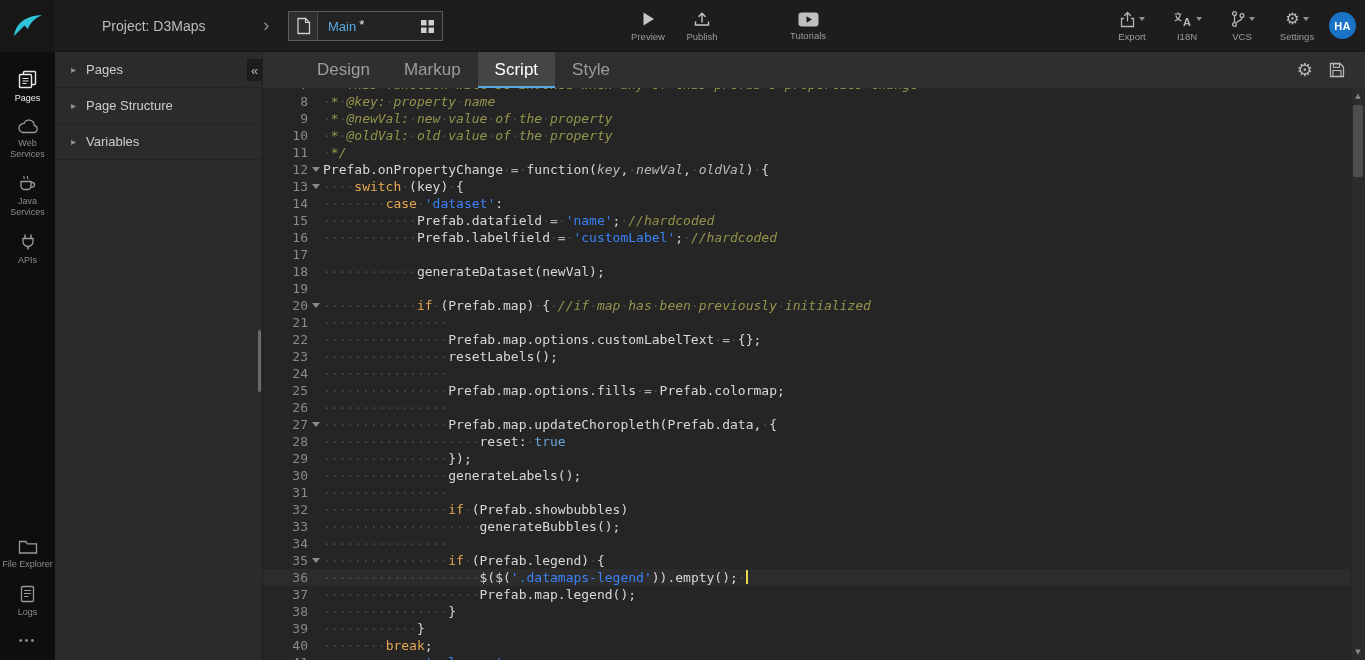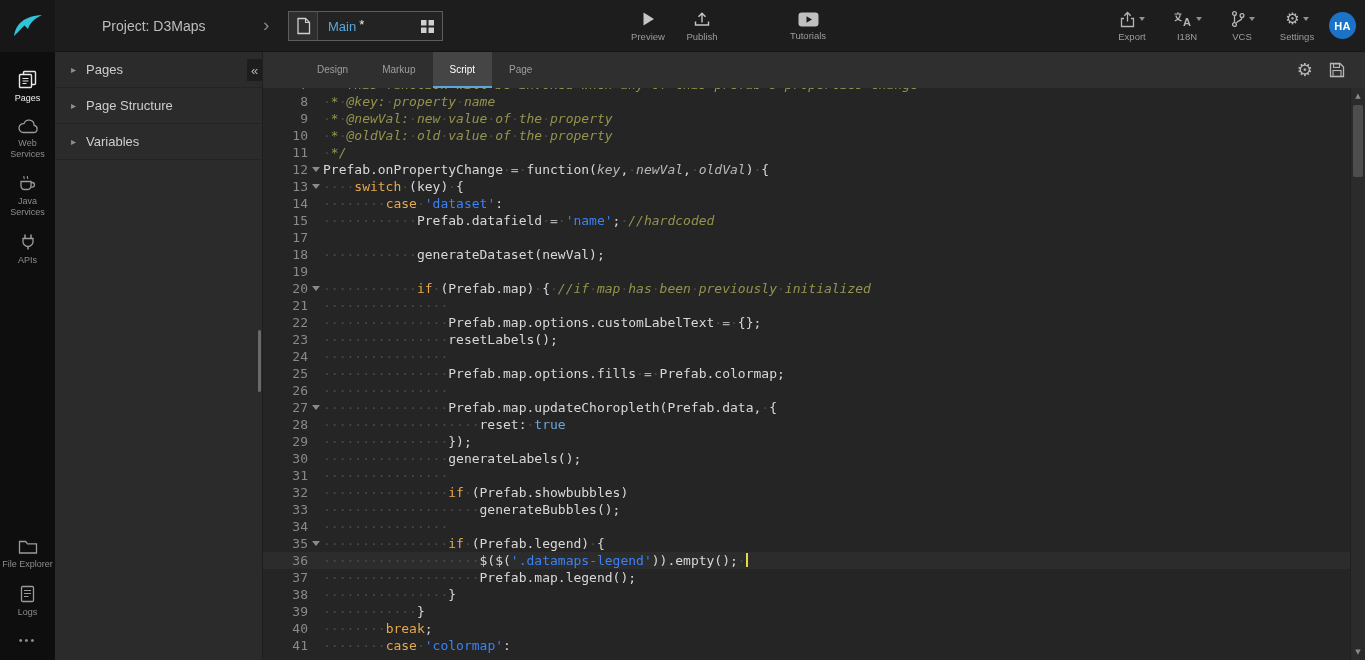--- a/index.html
+++ b/index.html
@@ -43,21 +43,21 @@
   
   .panel{width:208px;flex:0 0 208px;background:#2b2b2b;position:relative;border-right:1px solid #1f1f1f;box-sizing:border-box;}
   .panel-row{height:36px;display:flex;align-items:center;padding-left:16px;border-bottom:1px solid #242424;color:#cdcdcd;font-size:13px;position:relative;cursor:pointer;box-sizing:border-box;}
   .panel-row .arrow{color:#8f8f8f;font-size:10px;margin-right:10px;font-family:"DejaVu Sans",sans-serif;}
   .collapse{position:absolute;right:0;top:7px;width:15px;height:22px;background:#1d1d1d;color:#b5b5b5;display:flex;align-items:center;justify-content:center;font-size:13px;cursor:pointer;}
   .panel-scroll-thumb{position:absolute;right:1px;top:278px;width:3px;height:62px;background:#6a6a6a;border-radius:2px;}
 
   
   .main{flex:1;display:flex;flex-direction:column;min-width:0;background:#252526;}
   .tabbar{height:36px;flex:0 0 36px;background:#2f2f2f;display:flex;align-items:stretch;padding-left:37px;box-sizing:border-box;}
-  .tab{padding:0 17px;line-height:36px;color:#9d9d9d;font-size:10px;cursor:pointer;}
+  .tab{padding:0 17px;line-height:36px;color:#9d9d9d;font-size:17px;cursor:pointer;}
   .tab.active{background:#454545;color:#ffffff;box-shadow:inset 0 -2px 0 var(--accent,#57a7e0);}
   .tab-actions{margin-left:auto;display:flex;align-items:center;gap:16px;padding-right:20px;}
   .tab-actions .icn{cursor:pointer;}
 
   
   .editor{flex:1;position:relative;overflow:hidden;background:#252526;}
   .code-lines{margin-top:-12px;font-family:"DejaVu Sans Mono",monospace;font-size:13px;}
   .cl{height:17px;line-height:17px;display:flex;white-space:pre;}
   .cl.active-line{background:rgba(255,255,255,0.035);}
   .ln{flex:0 0 45px;text-align:right;color:#8a8a8a;}
@@ -288,21 +288,21 @@
         </div>
       <div class="panel-scroll-thumb"></div>
     </aside>
 
     <main class="main">
       <div class="tabbar">
         <div class="tabs" style="display:flex">
             <div class="tab">Design</div>
             <div class="tab">Markup</div>
             <div class="tab active">Script</div>
-            <div class="tab">Page</div>
+            <div class="tab">Style</div>
           </div>
         <div class="tab-actions">
           <span class="icn">
               <span class="gear-glyph" style="font-size:18px;">⚙</span>
             </span>
           <span class="icn">
             <svg width="16" height="16" viewBox="0 0 16 16">
                 <path d="M1.5 1.5 H11 L14.5 5 V14.5 H1.5 Z" fill="none" stroke="#b8b8b8" stroke-width="1.3"></path>
                 <rect x="4.5" y="1.8" width="6" height="3.6" fill="none" stroke="#b8b8b8" stroke-width="1.1"></rect>
                 <rect x="4" y="8.5" width="8" height="6" fill="none" stroke="#b8b8b8" stroke-width="1.1"></rect>
@@ -315,20 +315,21 @@
         <div class="code-lines">
             <div class="cl"><span class="ln">7</span><span class="fold"></span><span class="ct"><span class="ws">·</span><span class="tk-c">*</span><span class="ws">·</span><span class="tk-c">This</span><span class="ws">·</span><span class="tk-c">function</span><span class="ws">·</span><span class="tk-c">will</span><span class="ws">·</span><span class="tk-c">be</span><span class="ws">·</span><span class="tk-c">invoked</span><span class="ws">·</span><span class="tk-c">when</span><span class="ws">·</span><span class="tk-c">any</span><span class="ws">·</span><span class="tk-c">of</span><span class="ws">·</span><span class="tk-c">this</span><span class="ws">·</span><span class="tk-c">prefab's</span><span class="ws">·</span><span class="tk-c">properties</span><span class="ws">·</span><span class="tk-c">change</span></span></div>
             <div class="cl"><span class="ln">8</span><span class="fold"></span><span class="ct"><span class="ws">·</span><span class="tk-c">*</span><span class="ws">·</span><span class="tk-c">@key:</span><span class="ws">·</span><span class="tk-c">property</span><span class="ws">·</span><span class="tk-c">name</span></span></div>
             <div class="cl"><span class="ln">9</span><span class="fold"></span><span class="ct"><span class="ws">·</span><span class="tk-c">*</span><span class="ws">·</span><span class="tk-c">@newVal:</span><span class="ws">·</span><span class="tk-c">new</span><span class="ws">·</span><span class="tk-c">value</span><span class="ws">·</span><span class="tk-c">of</span><span class="ws">·</span><span class="tk-c">the</span><span class="ws">·</span><span class="tk-c">property</span></span></div>
             <div class="cl"><span class="ln">10</span><span class="fold"></span><span class="ct"><span class="ws">·</span><span class="tk-c">*</span><span class="ws">·</span><span class="tk-c">@oldVal:</span><span class="ws">·</span><span class="tk-c">old</span><span class="ws">·</span><span class="tk-c">value</span><span class="ws">·</span><span class="tk-c">of</span><span class="ws">·</span><span class="tk-c">the</span><span class="ws">·</span><span class="tk-c">property</span></span></div>
             <div class="cl"><span class="ln">11</span><span class="fold"></span><span class="ct"><span class="ws">·</span><span class="tk-c">*/</span></span></div>
             <div class="cl"><span class="ln">12</span><span class="fold"><span class="tri"></span></span><span class="ct"><span class="tk-d">Prefab.onPropertyChange</span><span class="ws">·</span><span class="tk-o">=</span><span class="ws">·</span><span class="tk-d">function(</span><span class="tk-p">key</span><span class="tk-d">,</span><span class="ws">·</span><span class="tk-p">newVal</span><span class="tk-d">,</span><span class="ws">·</span><span class="tk-p">oldVal</span><span class="tk-d">)</span><span class="ws">·</span><span class="tk-d">{</span></span></div>
             <div class="cl"><span class="ln">13</span><span class="fold"><span class="tri"></span></span><span class="ct"><span class="ws">····</span><span class="tk-k">switch</span><span class="ws">·</span><span class="tk-d">(key)</span><span class="ws">·</span><span class="tk-d">{</span></span></div>
             <div class="cl"><span class="ln">14</span><span class="fold"></span><span class="ct"><span class="ws">········</span><span class="tk-k">case</span><span class="ws">·</span><span class="tk-s">'dataset'</span><span class="tk-d">:</span></span></div>
             <div class="cl"><span class="ln">15</span><span class="fold"></span><span class="ct"><span class="ws">············</span><span class="tk-d">Prefab.datafield</span><span class="ws">·</span><span class="tk-o">=</span><span class="ws">·</span><span class="tk-s">'name'</span><span class="tk-d">;</span><span class="ws">·</span><span class="tk-c">//hardcoded</span></span></div>
+            <div class="cl"><span class="ln">16</span><span class="fold"></span><span class="ct"><span class="ws">············</span><span class="tk-d">Prefab.labelfield</span><span class="ws">·</span><span class="tk-o">=</span><span class="ws">·</span><span class="tk-s">'customLabel'</span><span class="tk-d">;</span><span class="ws">·</span><span class="tk-c">//hardcoded</span></span></div>
             <div class="cl"><span class="ln">17</span><span class="fold"></span><span class="ct"></span></div>
             <div class="cl"><span class="ln">18</span><span class="fold"></span><span class="ct"><span class="ws">············</span><span class="tk-d">generateDataset(newVal);</span></span></div>
             <div class="cl"><span class="ln">19</span><span class="fold"></span><span class="ct"></span></div>
             <div class="cl"><span class="ln">20</span><span class="fold"><span class="tri"></span></span><span class="ct"><span class="ws">············</span><span class="tk-k">if</span><span class="ws">·</span><span class="tk-d">(Prefab.map)</span><span class="ws">·</span><span class="tk-d">{</span><span class="ws">·</span><span class="tk-c">//if</span><span class="ws">·</span><span class="tk-c">map</span><span class="ws">·</span><span class="tk-c">has</span><span class="ws">·</span><span class="tk-c">been</span><span class="ws">·</span><span class="tk-c">previously</span><span class="ws">·</span><span class="tk-c">initialized</span></span></div>
             <div class="cl"><span class="ln">21</span><span class="fold"></span><span class="ct"><span class="ws">················</span></span></div>
             <div class="cl"><span class="ln">22</span><span class="fold"></span><span class="ct"><span class="ws">················</span><span class="tk-d">Prefab.map.options.customLabelText</span><span class="ws">·</span><span class="tk-o">=</span><span class="ws">·</span><span class="tk-d">{};</span></span></div>
             <div class="cl"><span class="ln">23</span><span class="fold"></span><span class="ct"><span class="ws">················</span><span class="tk-d">resetLabels();</span></span></div>
             <div class="cl"><span class="ln">24</span><span class="fold"></span><span class="ct"><span class="ws">················</span></span></div>
             <div class="cl"><span class="ln">25</span><span class="fold"></span><span class="ct"><span class="ws">················</span><span class="tk-d">Prefab.map.options.fills</span><span class="ws">·</span><span class="tk-o">=</span><span class="ws">·</span><span class="tk-d">Prefab.colormap;</span></span></div>
             <div class="cl"><span class="ln">26</span><span class="fold"></span><span class="ct"><span class="ws">················</span></span></div>

